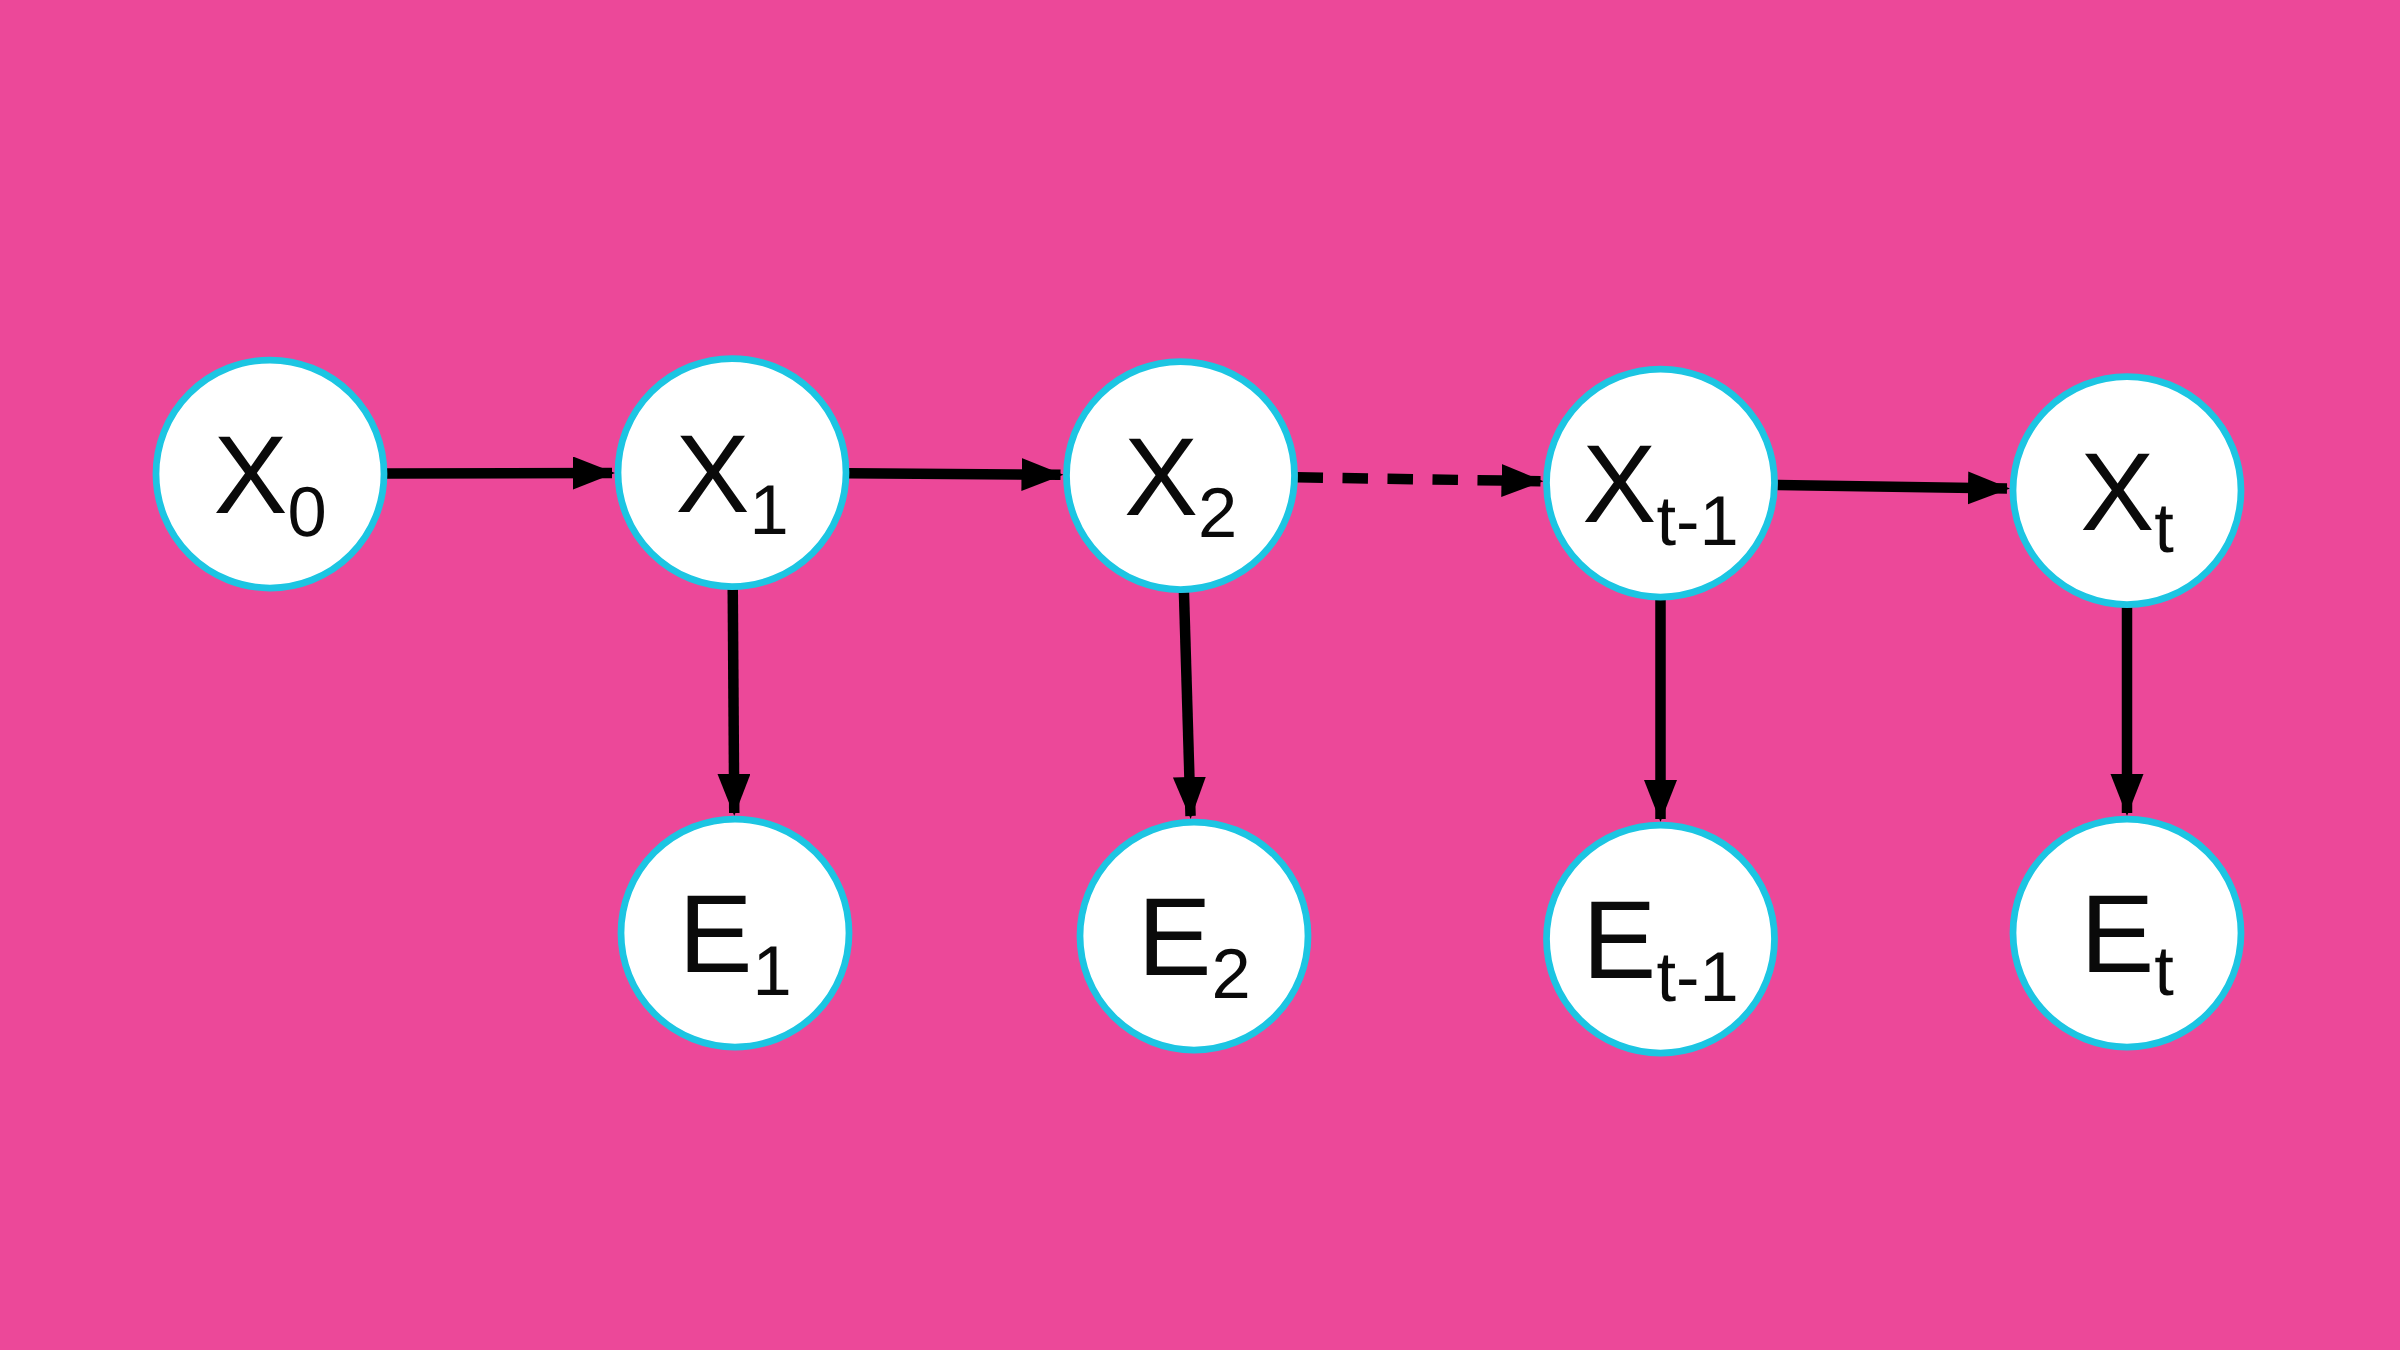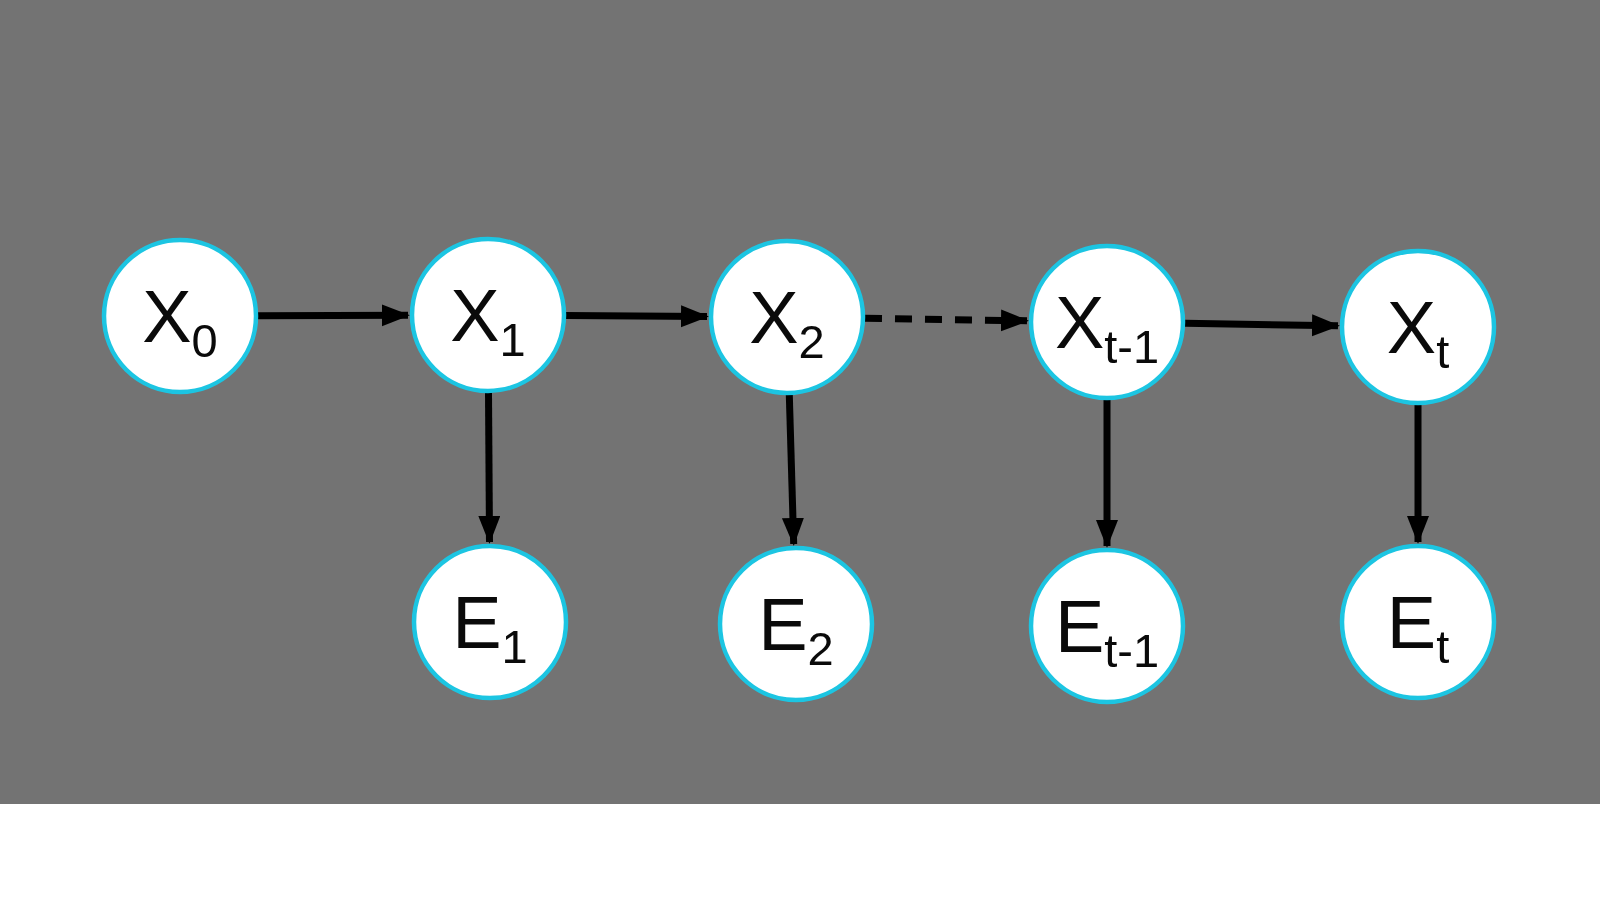--- a/index.html
+++ b/index.html
@@ -7,22 +7,22 @@
     padding: 0;
     width: 1600px;
     height: 900px;
     background: #ffffff;
     overflow: hidden;
     font-family: "Liberation Sans", sans-serif;
   }
   .diagram-container {
     position: relative;
     width: 1600px;
-    height: 804px;
-    background: #737373;
+    height: 900px;
+    background: #ec4899;
   }
   svg { display: block; }
   .edge {
     fill: none;
     stroke-width: 7px;
     stroke-linecap: butt;
   }
   .edge.dashed {
     stroke-dasharray: 17 13;
   }

